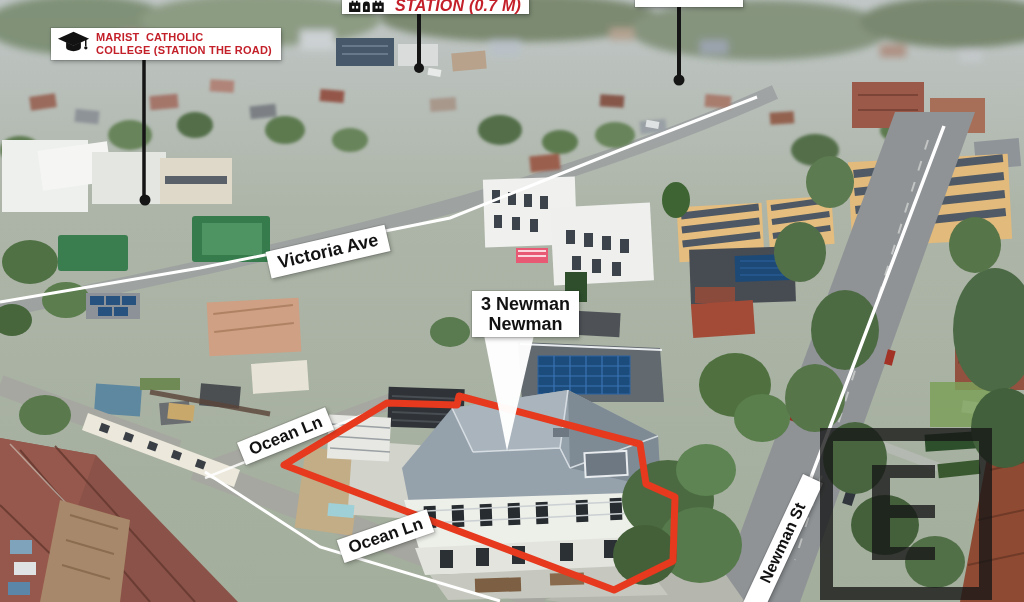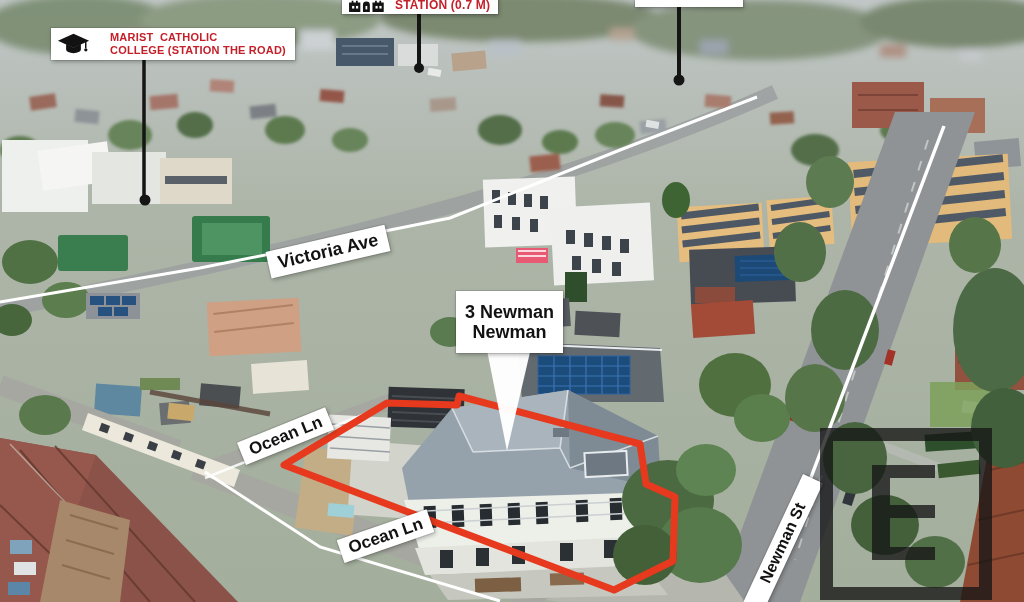--- a/index.html
+++ b/index.html
@@ -2,29 +2,29 @@
 <html style="--annotation-red-text: #c3202a; --annotation-black-text: #121212; --label-background: #ffffff; --property-outline: #e6391e; --pointer: #151515; --street-line: #ffffff; --watermark: #161616;"><head>
 <meta charset="utf-8">
 <style>
   html,body{margin:0;padding:0;background:#222;}
   .scene{position:relative;width:1024px;height:602px;overflow:hidden;
          font-family:"Liberation Sans","DejaVu Sans",sans-serif;background:#aab3a6;}
   .scene svg.bg,.scene svg.overlay{position:absolute;left:0;top:0;width:1024px;height:602px;}
   
   .lbl{position:absolute;background:var(--label-background);color:var(--annotation-black-text);
        font-weight:700;white-space:nowrap;box-shadow:0 0 0 1px rgba(0,0,0,.10),1px 2px 4px rgba(0,0,0,.28);}
-  .lbl-college{left:51px;top:28px;display:flex;align-items:center;gap:20px;padding:3px 9px 3px 6px;}
+  .lbl-college{left:51px;top:28px;display:flex;align-items:flex-start;gap:6px;padding:3px 9px 3px 6px;}
   .lbl-college .txt span{display:block;white-space:pre;color:var(--annotation-red-text);
        font-size:11px;line-height:13px;letter-spacing:.2px;}
   .lbl-station{left:342px;top:-16px;height:30px;display:flex;align-items:flex-end;gap:6px;
        padding:2px 8px 2px 7px;box-sizing:border-box;}
-  .lbl-station .txt{color:var(--annotation-red-text);font-size:12px;line-height:13px;letter-spacing:.2px;}
+  .lbl-station .txt{color:var(--annotation-red-text);font-size:16px;line-height:13px;letter-spacing:.2px;font-style:italic;}
   .lbl-cut{left:635px;top:-20px;width:108px;height:27px;}
   .lbl-victoria{left:267px;top:238px;padding:3px 10px;font-size:18px;transform:rotate(-13deg);transform-origin:center;}
-  .lbl-prop{left:456px;top:291px;width:103px;text-align:center;padding:11px 2px;font-size:18px;line-height:20px;}
+  .lbl-prop{left:472px;top:291px;width:103px;text-align:center;padding:3px 2px;font-size:18px;line-height:20px;}
   .lbl-prop span{display:block;}
   .lbl-ocean-upper{left:238px;top:424px;padding:2px 9px;font-size:17px;transform:rotate(-22deg);transform-origin:center;}
   .lbl-ocean-lower{left:338px;top:524px;padding:2px 9px;font-size:17px;transform:rotate(-19deg);transform-origin:center;}
   .lbl-newman{left:712px;top:532px;width:134px;text-align:center;padding:2px 4px;font-size:16px;
        transform:rotate(-65deg);transform-origin:center;}
   .cap-icon svg,.station-icon svg{display:block;}
   
   .street-line{stroke:var(--street-line);fill:none;}
   .pointer-line{stroke:var(--pointer);fill:none;}
   .pointer-dot{fill:var(--pointer);}

